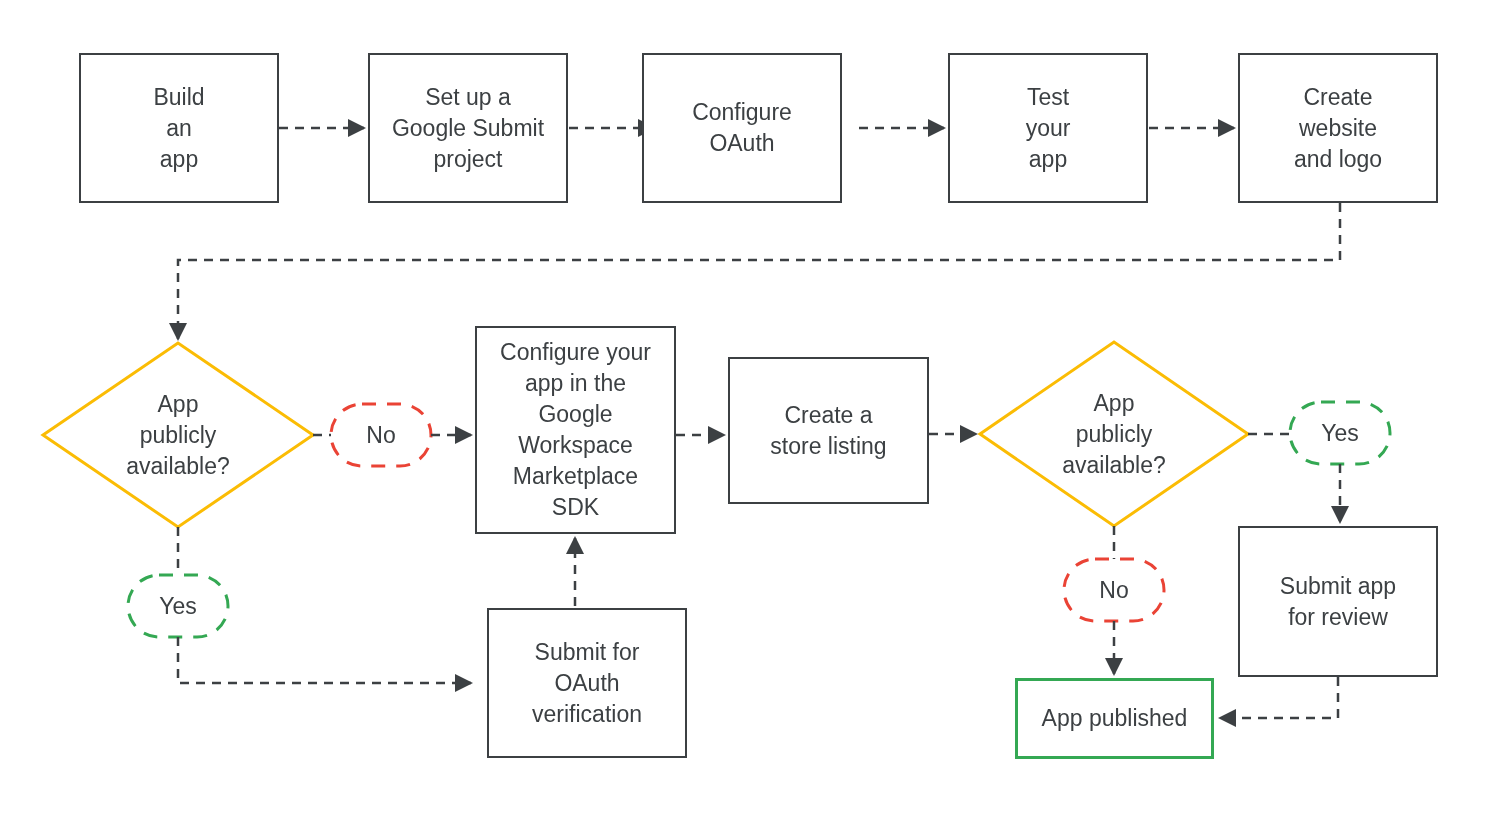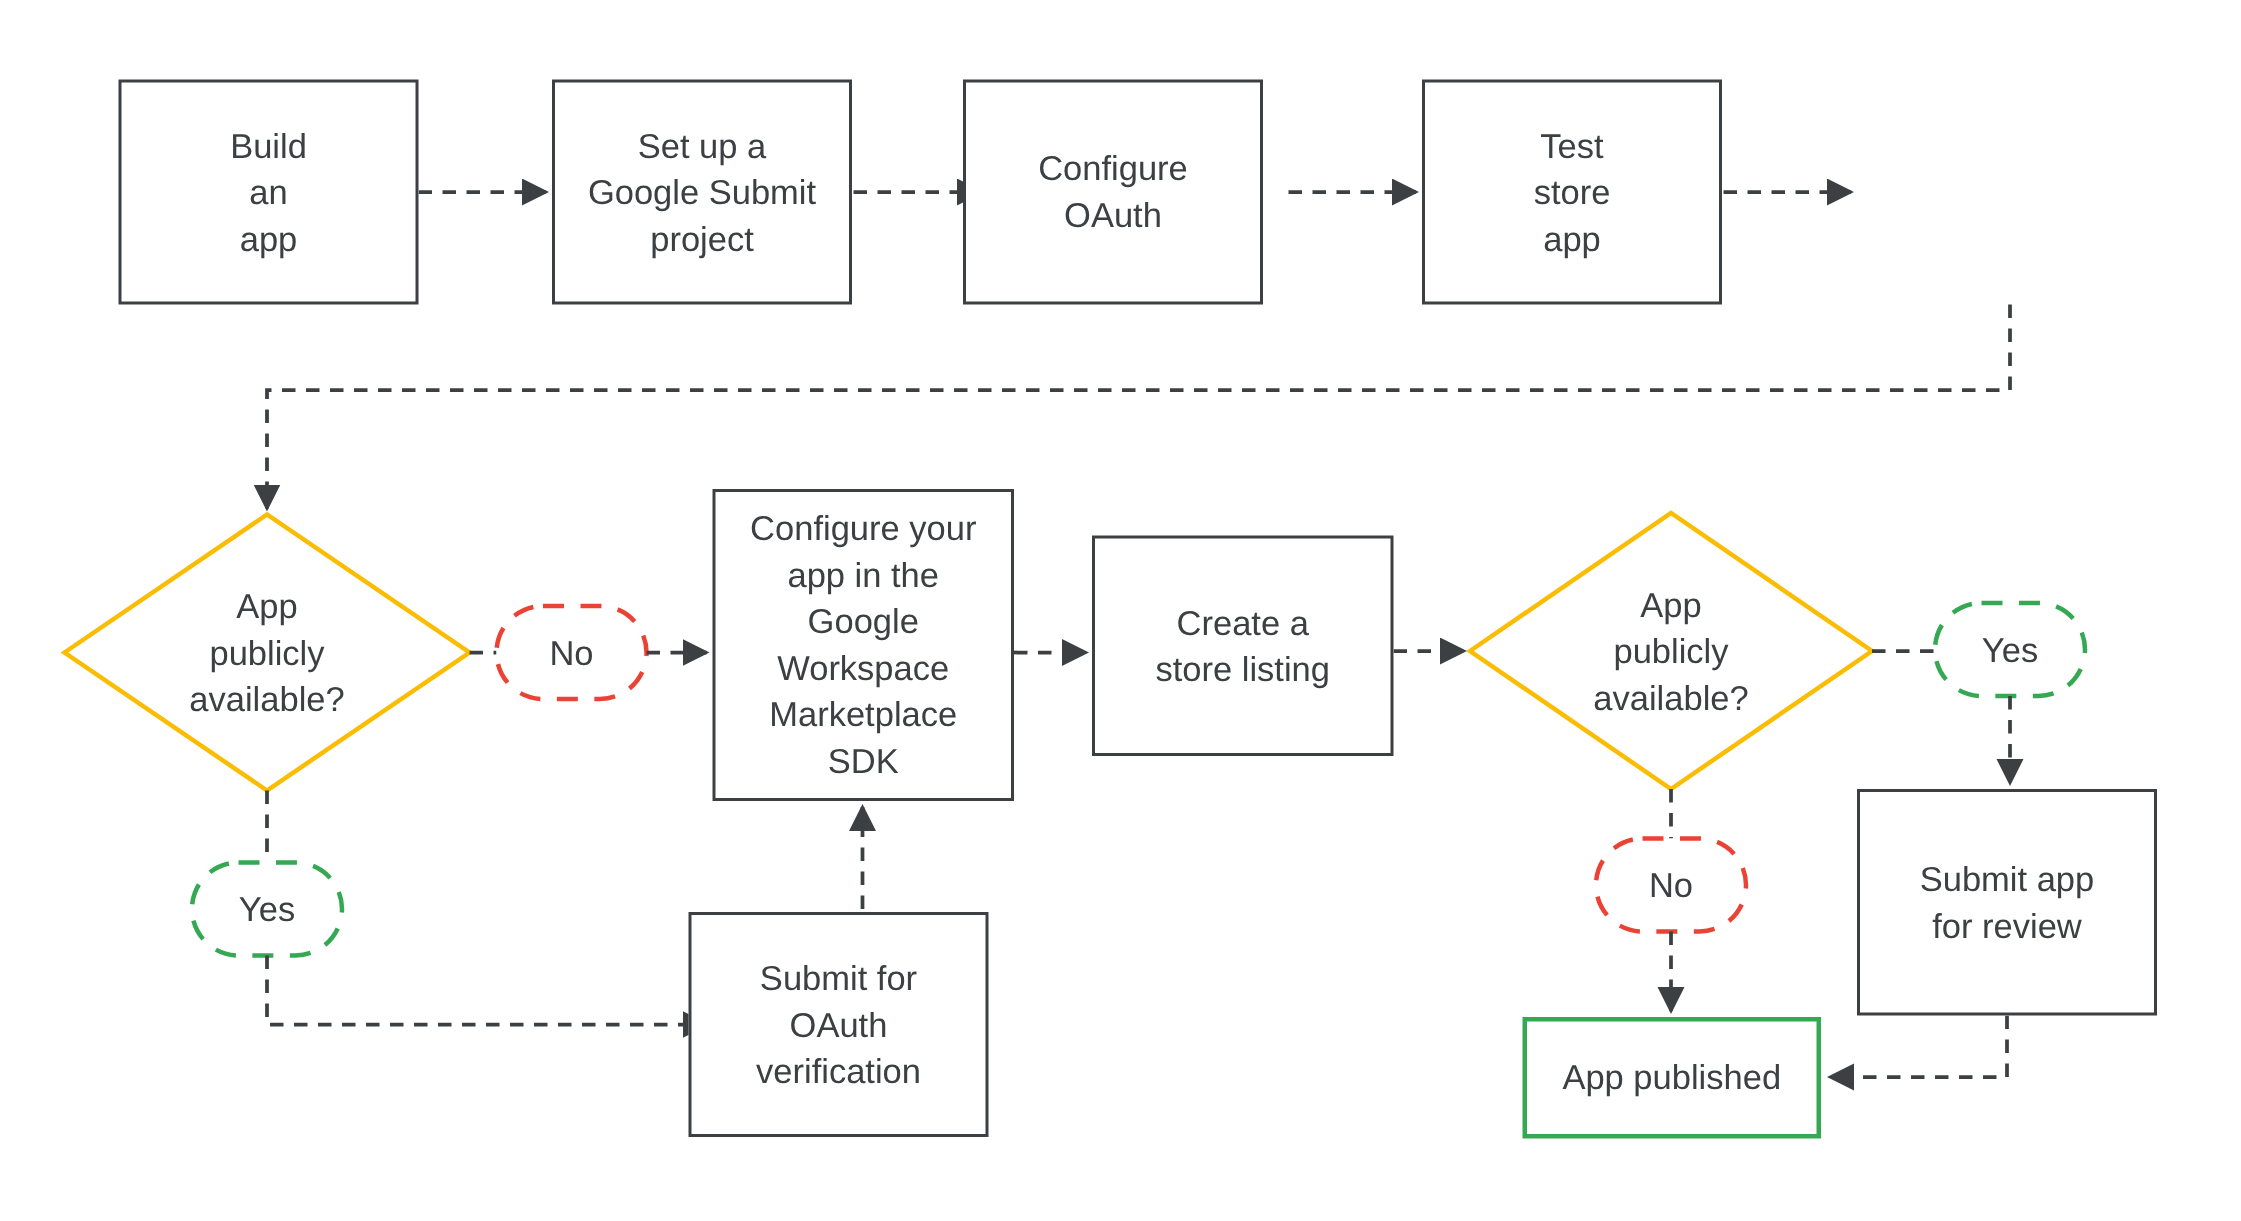--- a/index.html
+++ b/index.html
@@ -89,32 +89,35 @@
 
   <div class="node box" style="left:79px;top:53px;width:200px;height:150px">Build
 an
 app</div>
   <div class="node box" style="left:368px;top:53px;width:200px;height:150px">Set up a
 Google Submit
 project</div>
   <div class="node box" style="left:642px;top:53px;width:200px;height:150px">Configure
 OAuth</div>
   <div class="node box" style="left:948px;top:53px;width:200px;height:150px">Test
-store
+your
 app</div>
+  <div class="node box" style="left:1238px;top:53px;width:200px;height:150px">Create
+website
+and logo</div>
 
   <div class="node box" style="left:475px;top:326px;width:201px;height:208px">Configure your
 app in the
 Google
 Workspace
 Marketplace
 SDK</div>
   <div class="node box" style="left:728px;top:357px;width:201px;height:147px">Create a
 store listing</div>
-  <div class="node box" style="left:459px;top:608px;width:200px;height:150px">Submit for
+  <div class="node box" style="left:487px;top:608px;width:200px;height:150px">Submit for
 OAuth
 verification</div>
   <div class="node published" style="left:1015px;top:678px;width:199px;height:81px">App published</div>
   <div class="node box" style="left:1238px;top:526px;width:200px;height:151px">Submit app
 for review</div>
 
   <div class="node float-label" style="left:78px;top:385px;width:200px;height:100px">App
 publicly
 available?</div>
   <div class="node float-label" style="left:1014px;top:384px;width:200px;height:100px">App

